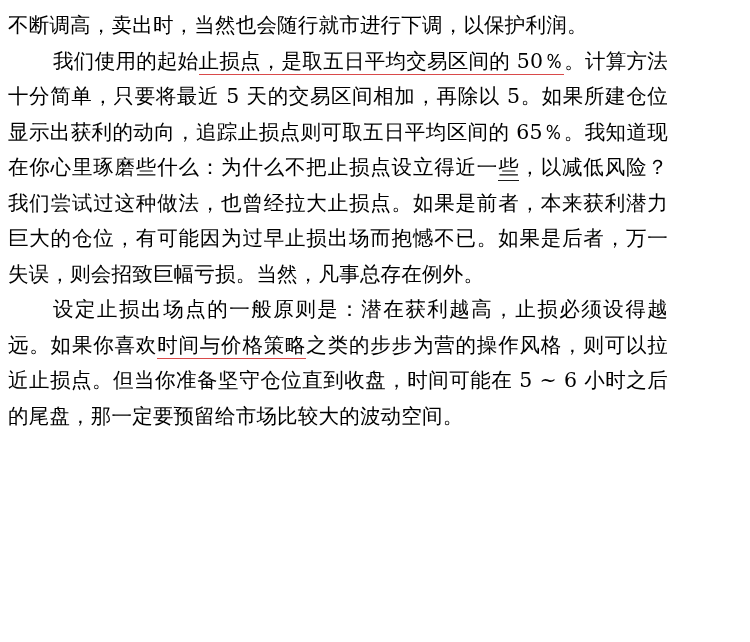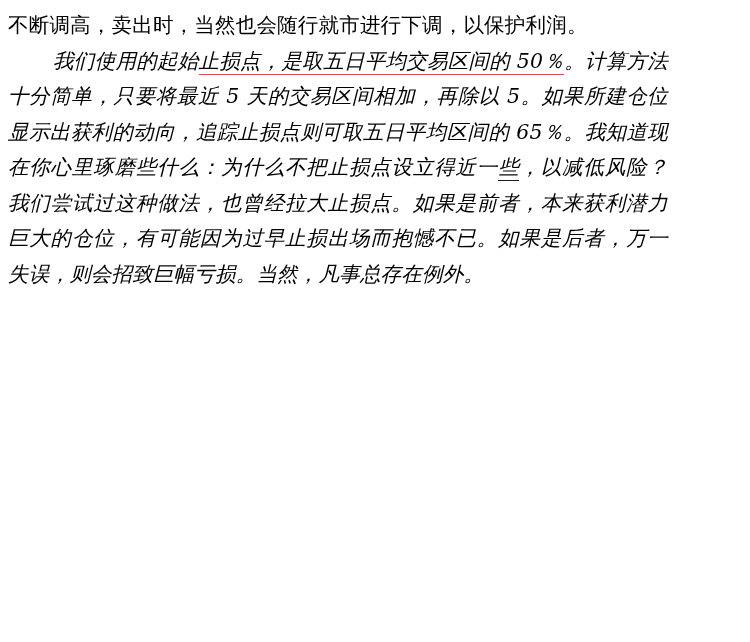--- a/index.html
+++ b/index.html
@@ -24,35 +24,35 @@
   .para {
     font-size: 20.5px;
     line-height: 35.5px;
     letter-spacing: 0.2px;
     text-align: justify;
     text-justify: inter-ideograph;
     margin: 0;
   }
   .para + .para {
     margin-top: 0px;
-    font-style: italic;
   }
   .indent {
     text-indent: 2.2em;
   }
   .uline-red {
     border-bottom: 1.5px solid #d94a4a;
     padding-bottom: 1px;
   }
   .uline-black {
     border-bottom: 1.2px solid #1a1a1a;
     padding-bottom: 1px;
   }
 </style>
 </head>
 <body>
 
 <div class="page">
   <div id="body-text">
       <div class="para"><span>不断调高，卖出时，当然也会随行就市进行下调，以保护利润。</span></div>
       <div class="para indent"><span>我们使用的起始</span><span class="uline-red">止损点，是取五日平均交易区间的 50％</span><span>。计算方法十分简单，只要将最近 5 天的交易区间相加，再除以 5。如果所建仓位显示出获利的动向，追踪止损点则可取五日平均区间的 65％。我知道现在你心里琢磨些什么：为什么不把止损点设立得近一</span><span class="uline-black">些</span><span>，以减低风险？我们尝试过这种做法，也曾经拉大止损点。如果是前者，本来获利潜力巨大的仓位，有可能因为过早止损出场而抱憾不已。如果是后者，万一失误，则会招致巨幅亏损。当然，凡事总存在例外。</span></div>
+      <div class="para indent"><span>设定止损出场点的一般原则是：潜在获利越高，止损必须设得越远。如果你喜欢</span><span class="uline-red">时间与价格策略</span><span>之类的步步为营的操作风格，则可以拉近止损点。但当你准备坚守仓位直到收盘，时间可能在 5 ~ 6 小时之后的尾盘，那一定要预留给市场比较大的波动空间。</span></div>
     </div>
 </div>
 
 </body></html>

